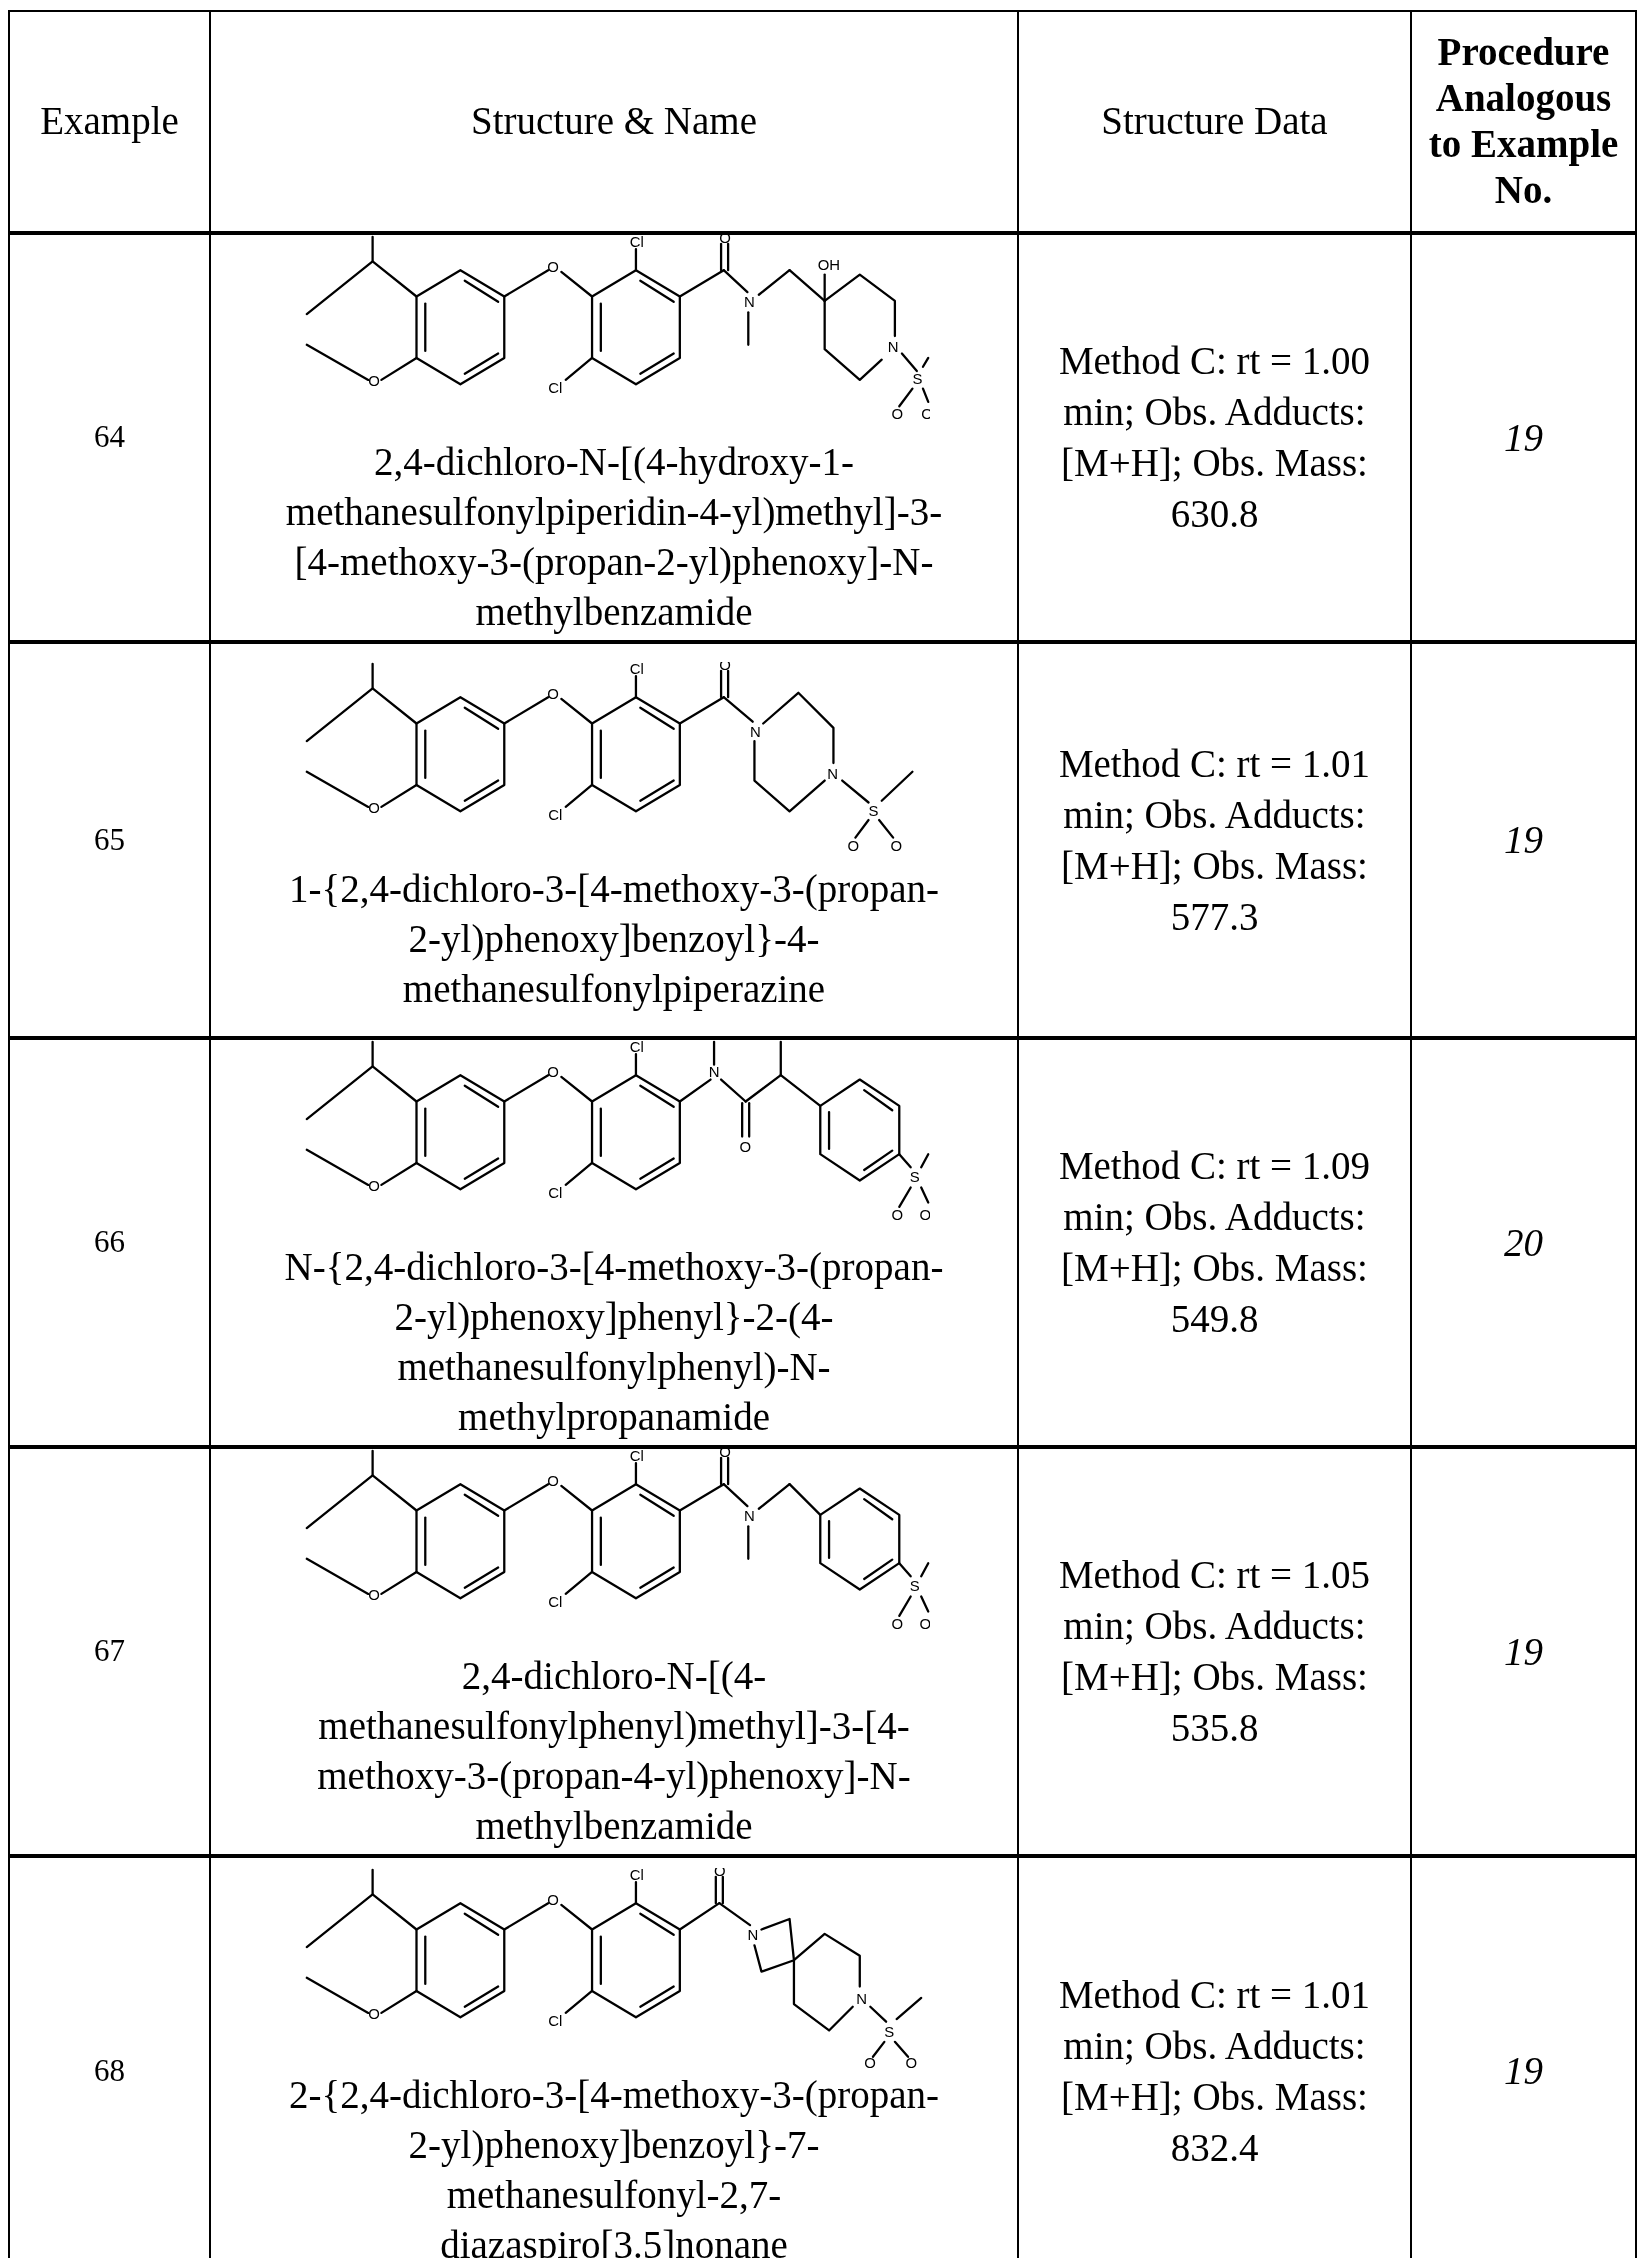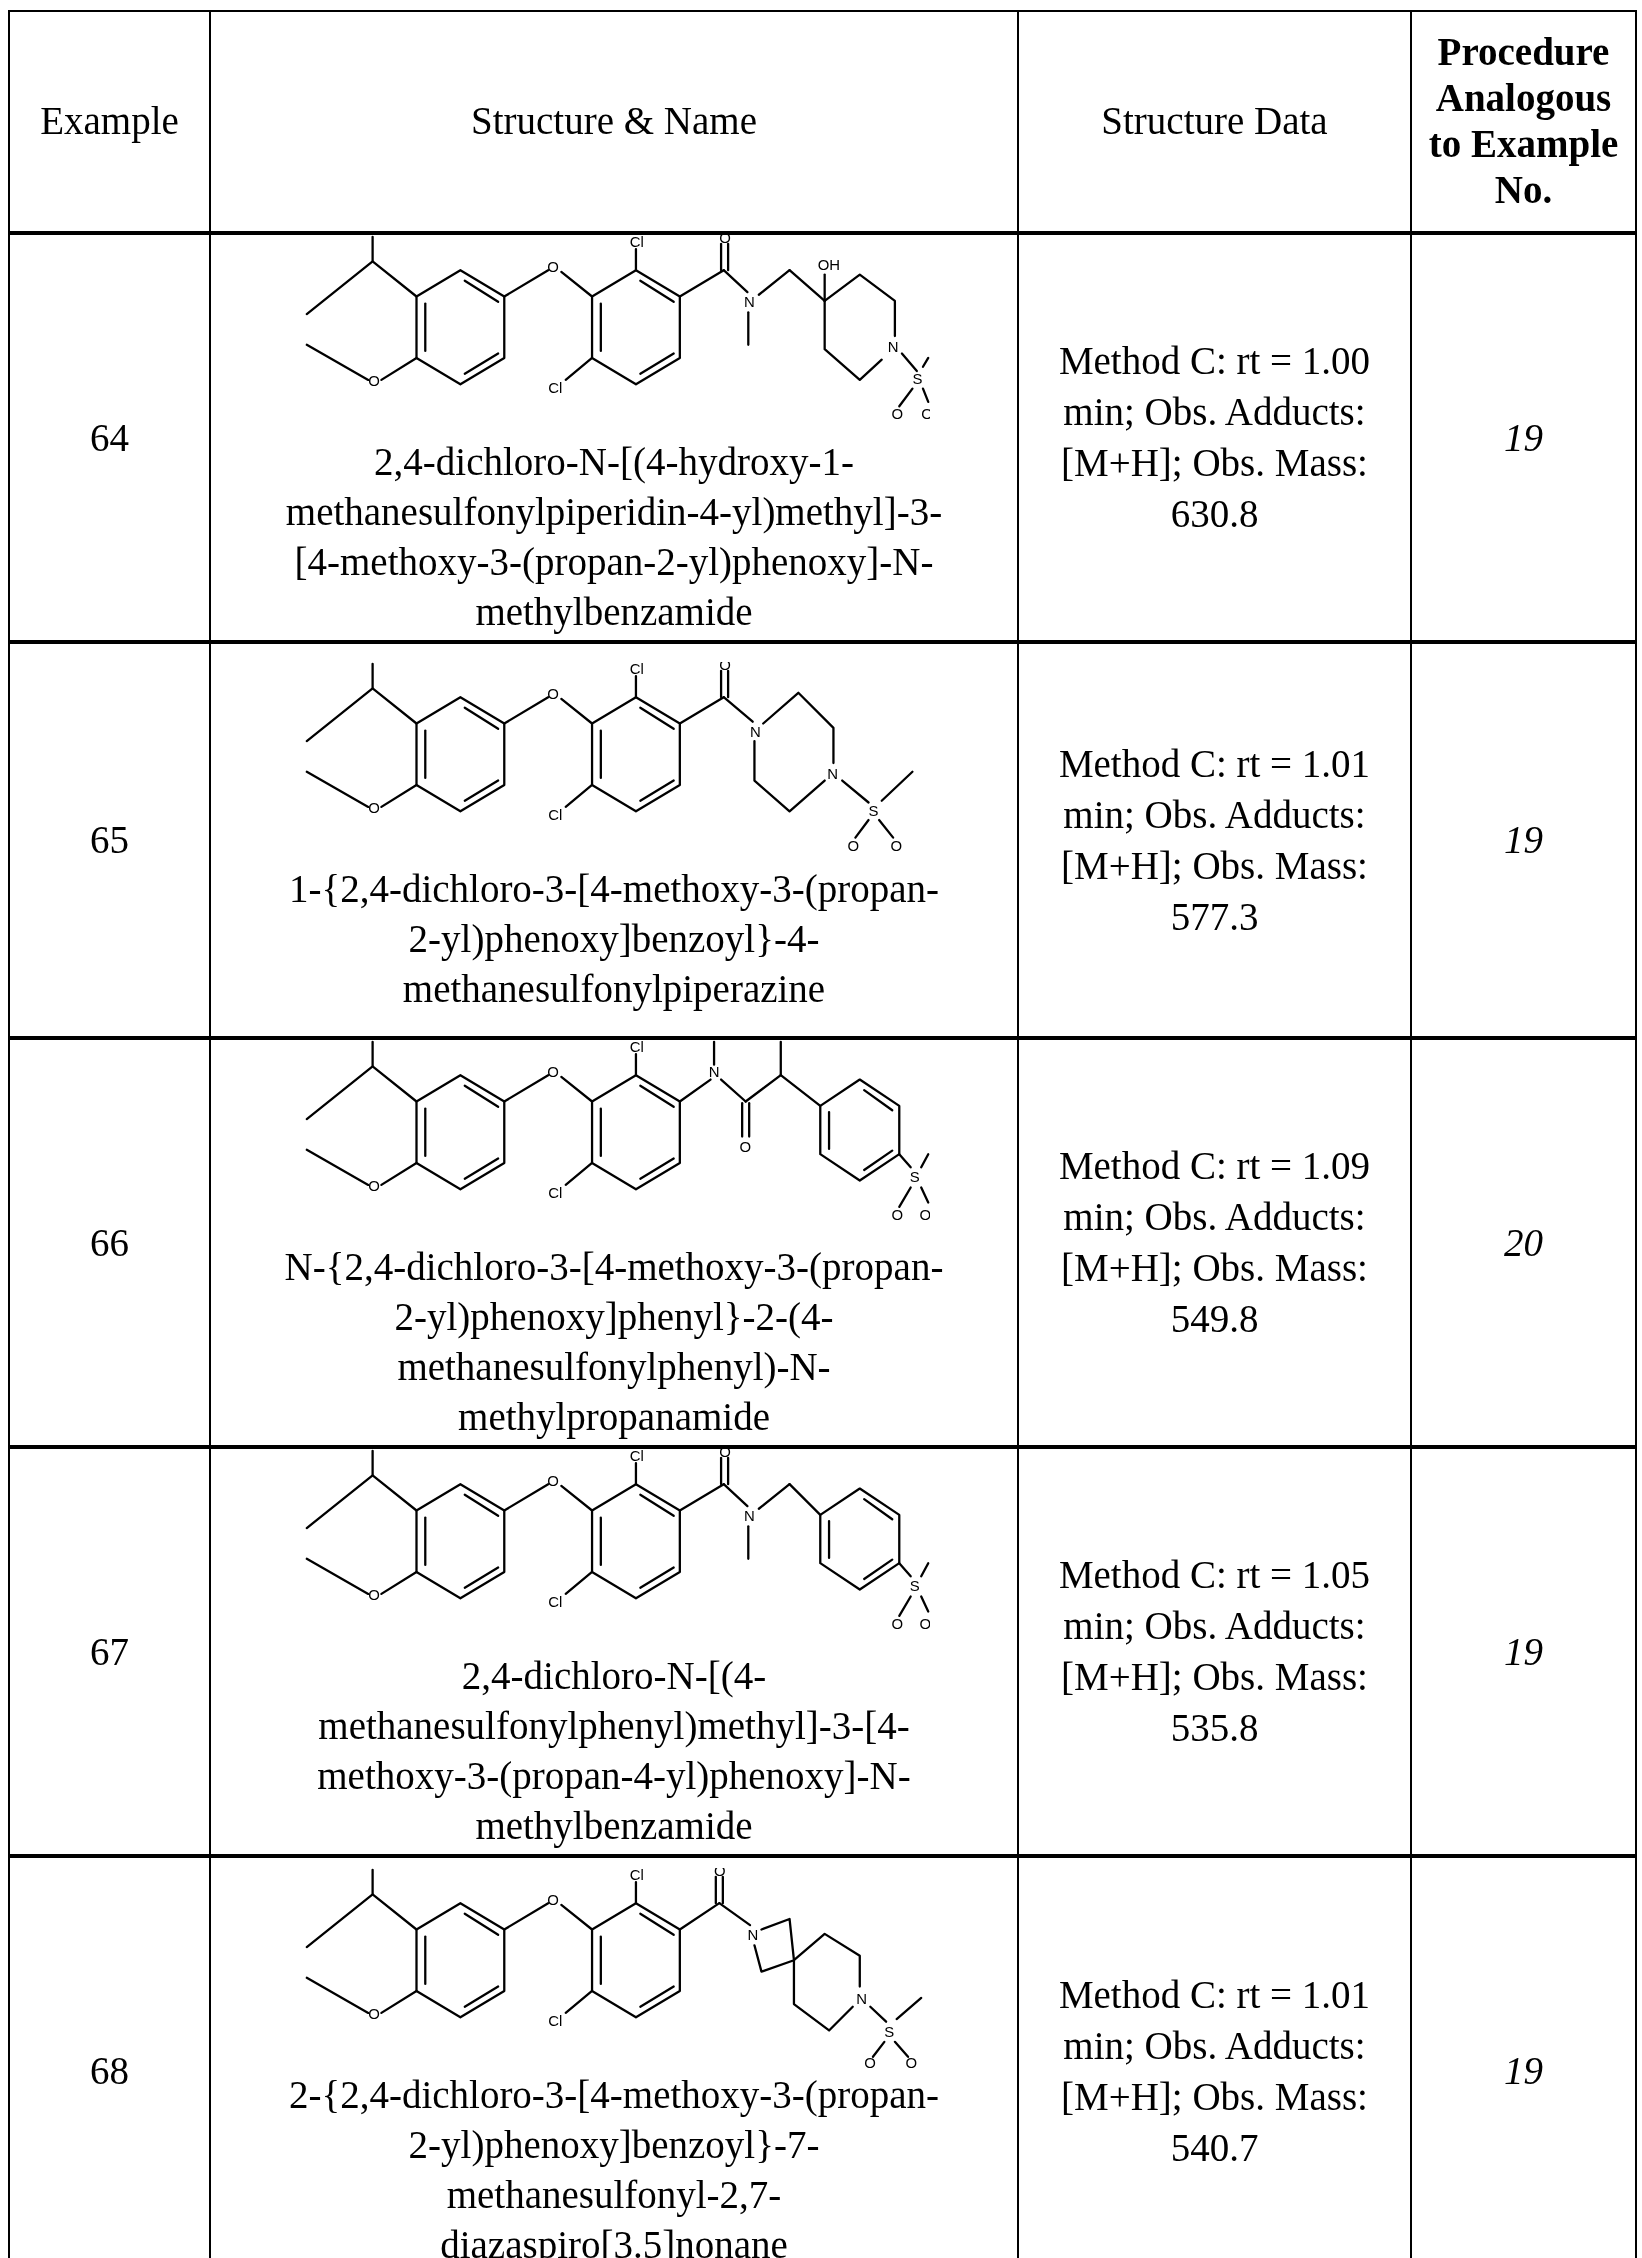--- a/index.html
+++ b/index.html
@@ -11,21 +11,21 @@
   table.data-table th, table.data-table td {
     border: 2.6px solid #000; text-align: center; vertical-align: middle; padding: 0;
     font-weight: normal;
   }
   table.data-table tr.header-row th { height: 219px; font-size: 39px; line-height: 46px; }
   table.data-table tr.header-row { border-bottom: 4.4px solid #000; }
   table.data-table tr.body-row td { height: 392px; }
   table.data-table tr.body-row { border-top: 4.4px solid #000; }
   table.data-table tr.body-row:last-child td { height: 426px; }
   col.c1 { width: 201px; } col.c2 { width: 808px; } col.c3 { width: 393px; } col.c4 { width: 225px; }
-  .example-num { font-size: 39px; }
+  .example-num { font-size: 31px; }
   .proc-num { font-size: 39px; font-style: italic; }
   .analytical { font-size: 39px; line-height: 51px; padding: 0 10.5px; }
   .analytical span { display: block; }
   .structure-cell { position: relative; }
   .structure-svg { display: block; margin: 0 auto; width: 632px; height: 202px; }
   .compound-name { font-size: 39px; line-height: 50px; padding: 0 26px 3px; }
   .compound-name span { display: block; }
   svg text { font-family: "Liberation Sans", "DejaVu Sans", sans-serif; font-size: 17px; fill: #000; }
   svg .bond { stroke: #000; stroke-width: 2.6; fill: none; stroke-linecap: round; stroke-linejoin: round; }
   .header-label span { display: block; font-weight: bold; }
@@ -344,19 +344,19 @@
         <span>2-{2,4-dichloro-3-[4-methoxy-3-(propan-</span>
             <span>2-yl)phenoxy]benzoyl}-7-</span>
             <span>methanesulfonyl-2,7-</span>
             <span>diazaspiro[3.5]nonane</span>
       </div>
     </td>
     <td class="analytical">
       <span>Method C: rt = 1.01</span>
           <span>min; Obs. Adducts:</span>
           <span>[M+H]; Obs. Mass:</span>
-          <span>540.7</span>
+          <span>832.4</span>
     </td>
     <td class="proc-num">19</td>
   </tr>
 </tbody>
   </table>
 
 
 </body></html>

